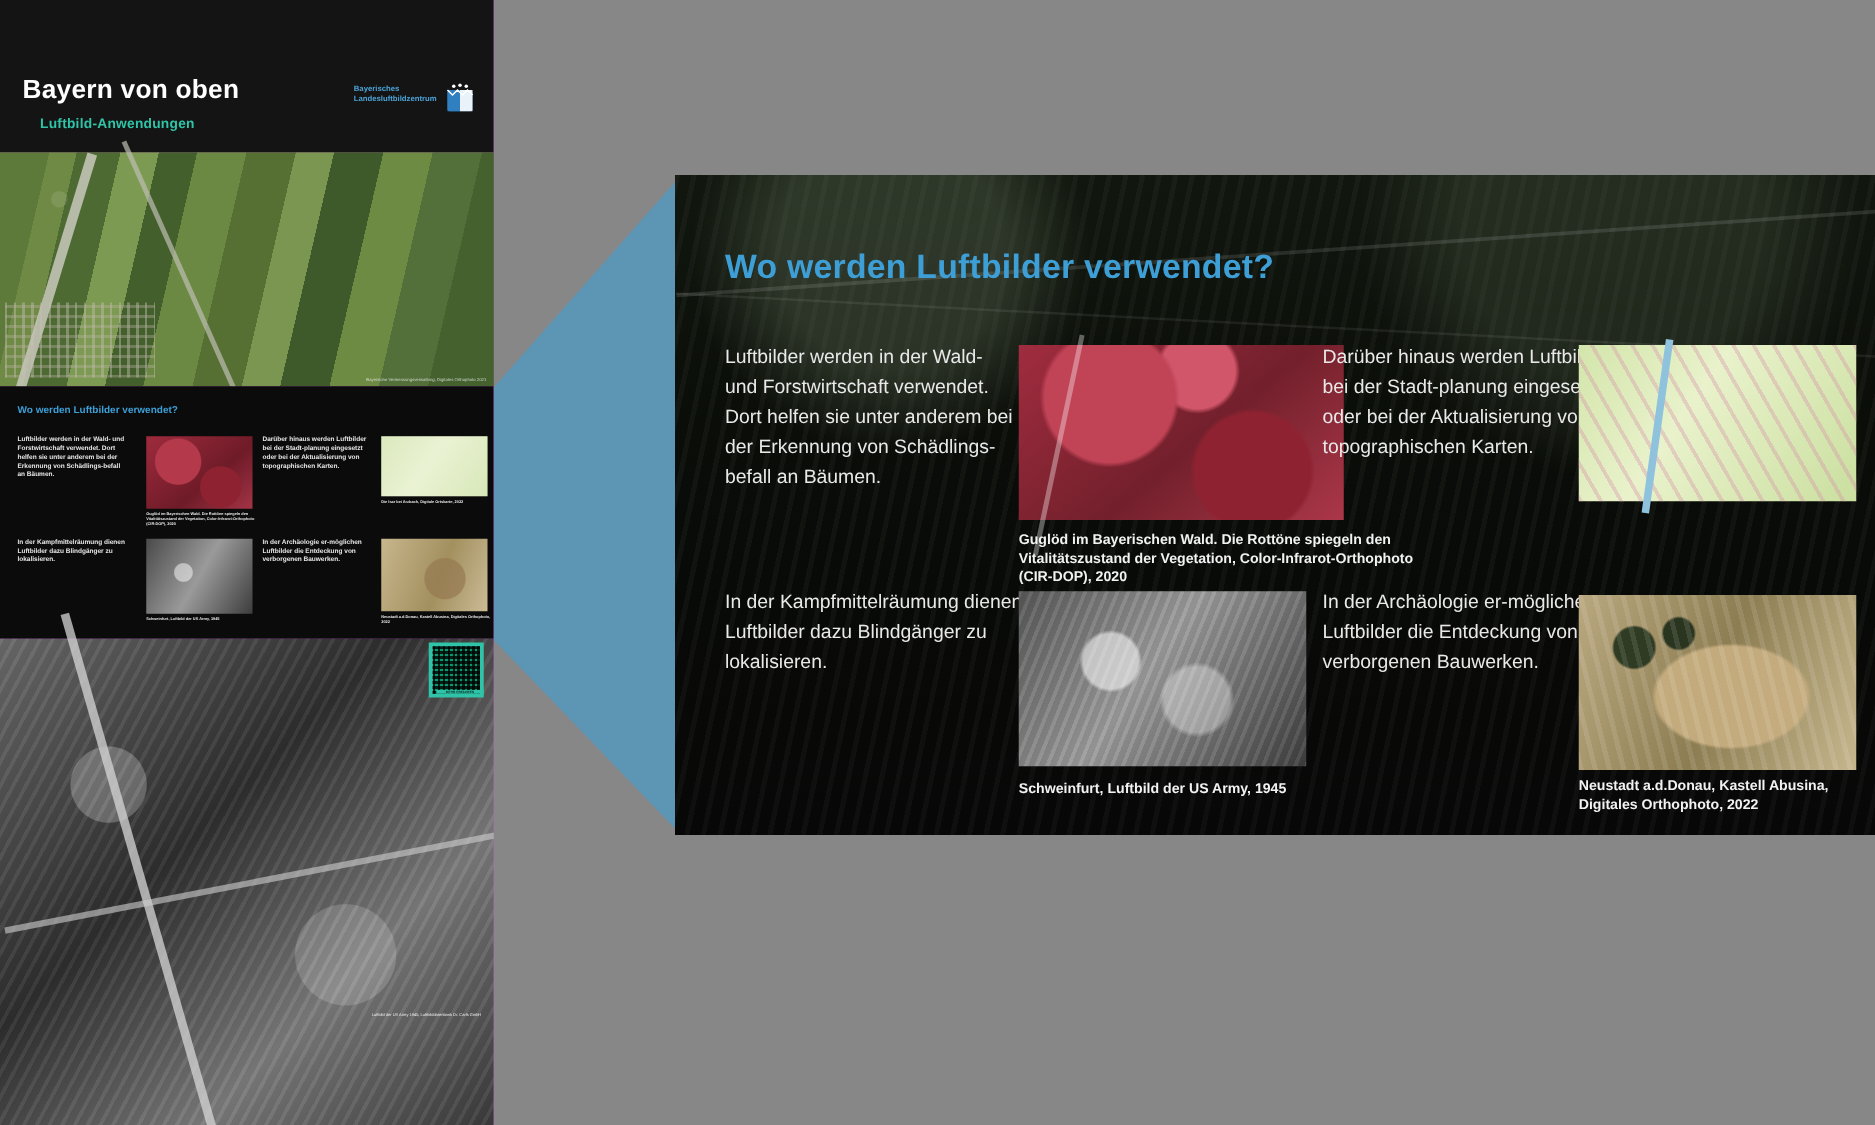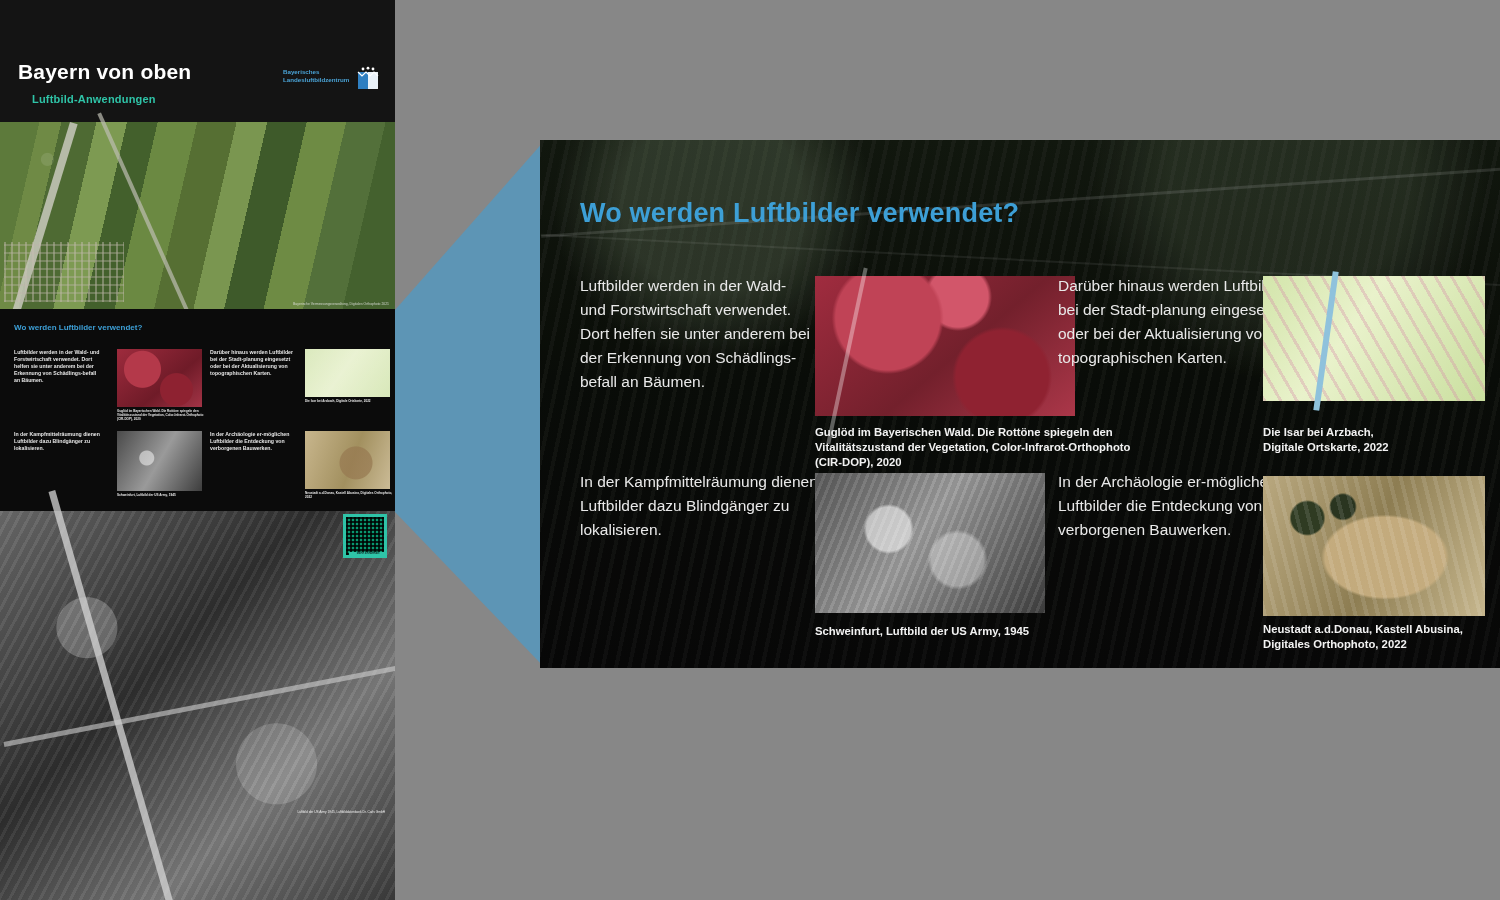--- a/index.html
+++ b/index.html
@@ -301,22 +301,20 @@
   <div class="photo cir" style="left:275px;top:136px;width:260px;height:140px;">
     <div class="cirroad"></div>
   </div>
   <div class="caption" style="left:275px;top:285px;width:320px;">Guglöd im Bayerischen Wald. Die Rottöne spiegeln den Vitalitätszustand der Vegetation, Color-Infrarot-Orthophoto (CIR-DOP), 2020</div>
 
   <div class="body-text" style="left:518px;top:134px;width:230px;">Darüber hinaus werden Luftbilder bei der Stadt-planung eingesetzt oder bei der Aktualisierung von topographischen Karten.</div>
 
   <div class="photo map" style="left:723px;top:136px;width:222px;height:125px;">
     <div class="river"></div>
   </div>
-  <div class="caption" style="left:723px;top:285px;width:230px;white-space:pre-line;">Die Isar bei Arzbach,
-Digitale Ortskarte, 2022</div>
 
   <div class="body-text" style="left:40px;top:330px;width:244px;">In der Kampfmittelräumung dienen Luftbilder dazu Blindgänger zu lokalisieren.</div>
 
   <div class="photo bw" style="left:275px;top:333px;width:230px;height:140px;"></div>
   <div class="caption" style="left:275px;top:484px;width:320px;">Schweinfurt, Luftbild der US Army, 1945</div>
 
   <div class="body-text" style="left:518px;top:330px;width:236px;">In der Archäologie er-möglichen Luftbilder die Entdeckung von verborgenen Bauwerken.</div>
 
   <div class="photo arch" style="left:723px;top:336px;width:222px;height:140px;">
     <div class="arcfield"></div>

